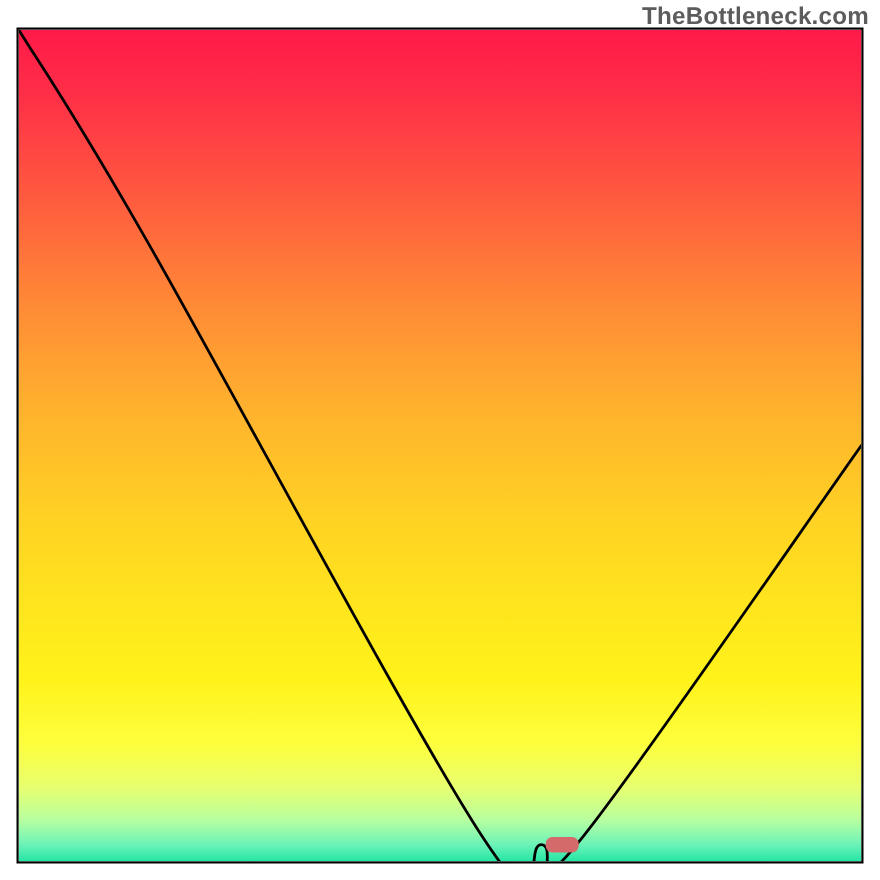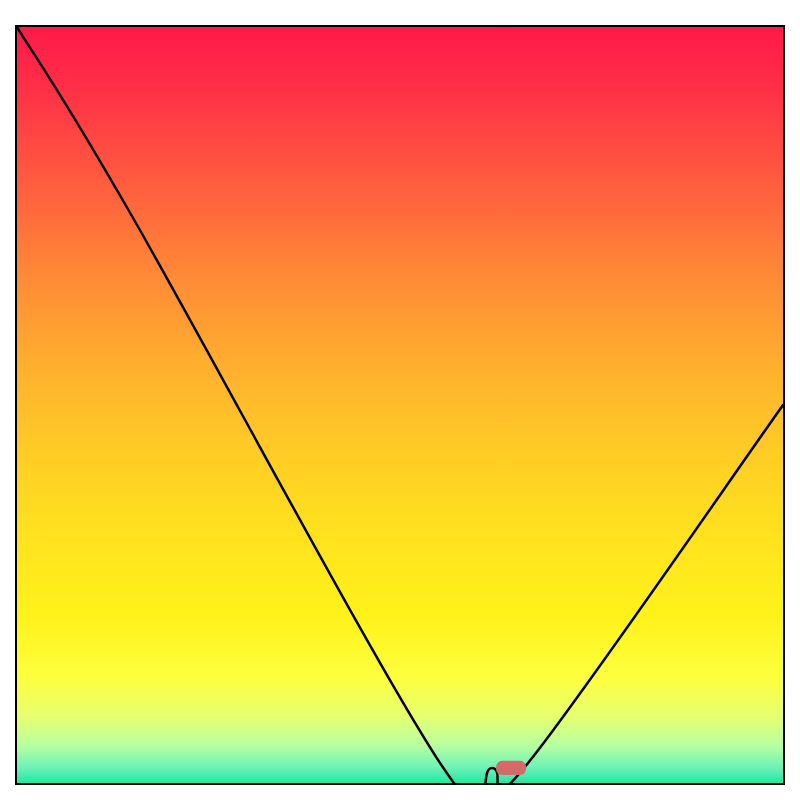--- a/index.html
+++ b/index.html
@@ -62,20 +62,21 @@
     inset: 0;
     width: 100%;
     height: 100%;
   }
 </style>
 </head>
 <body>
 
 <div class="frame">
 
+  <div class="watermark">TheBottleneck.com</div>
 
   <div class="plot-border">
     <div class="gradient"></div>
 
     <svg class="curve" viewBox="0 0 765 755" preserveAspectRatio="none">
       <path id="curve-path" fill="none" stroke="#000000" stroke-width="2.5" stroke-linecap="round" stroke-linejoin="round" d="M 0,0 C 20.654999999999998,33.975 39.014999999999986,56.92699999999999 114.75,188.75 C 190.485,320.573 356.03100000000006,633.143 420.75000000000006,732.35 C 485.46900000000005,831.557 457.776,739.9 474.3,739.9 C 490.824,739.9 460.22400000000005,797.582 512.5500000000001,732.35 C 564.8760000000001,667.118 719.559,441.373 765,377.5"></path>
       <rect id="marker-rect" rx="6" ry="6" width="30" height="14" fill="#d46a6a" x="478.425" y="732.9"></rect>
     </svg>
   </div>
 

